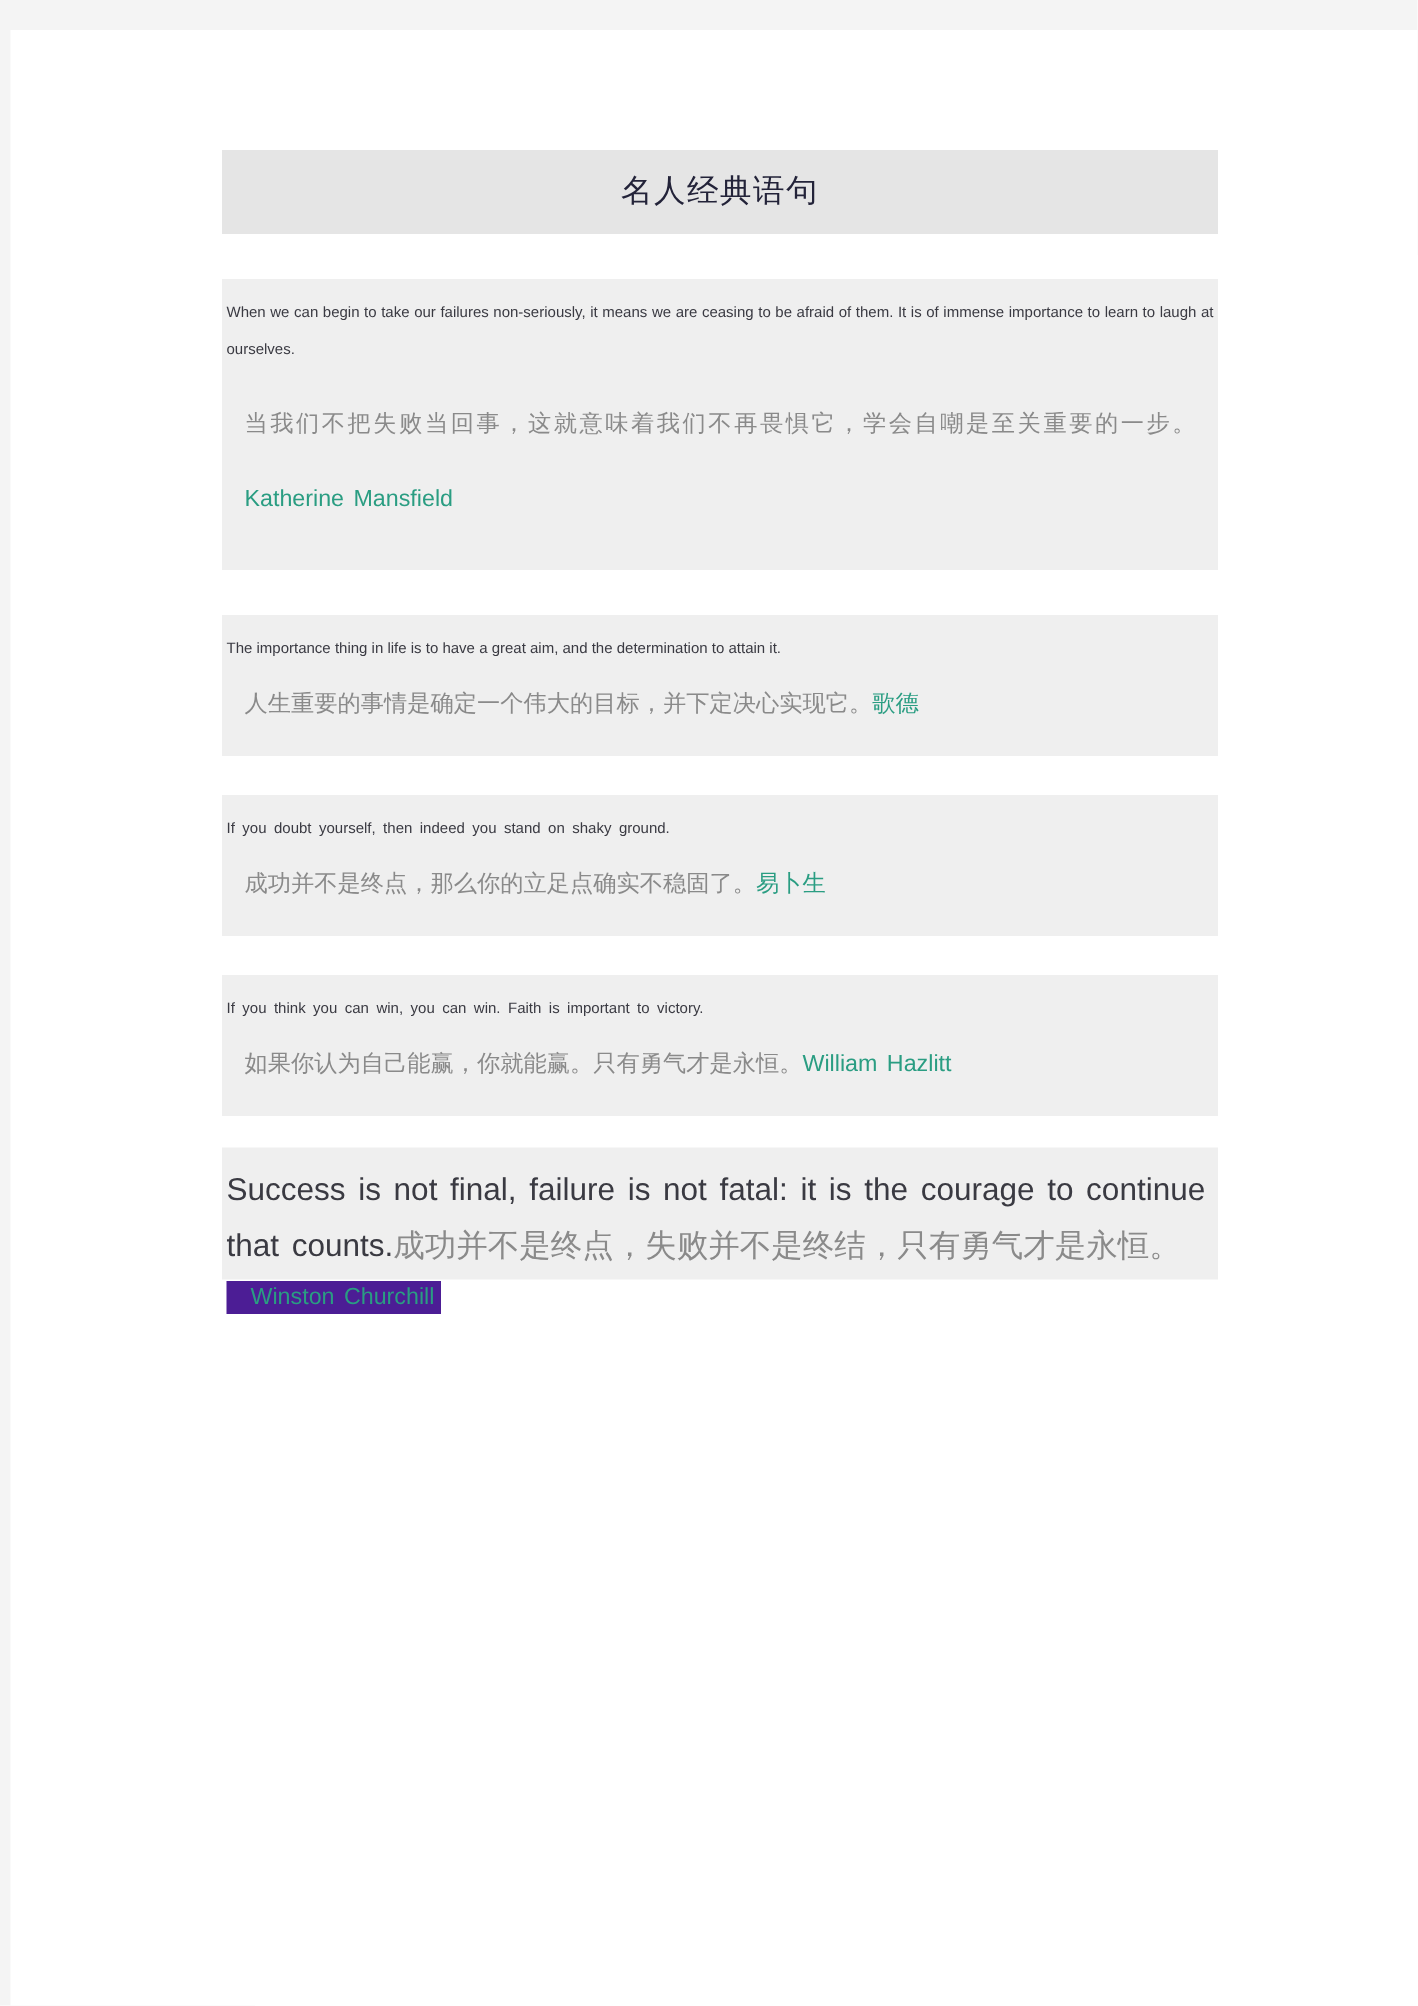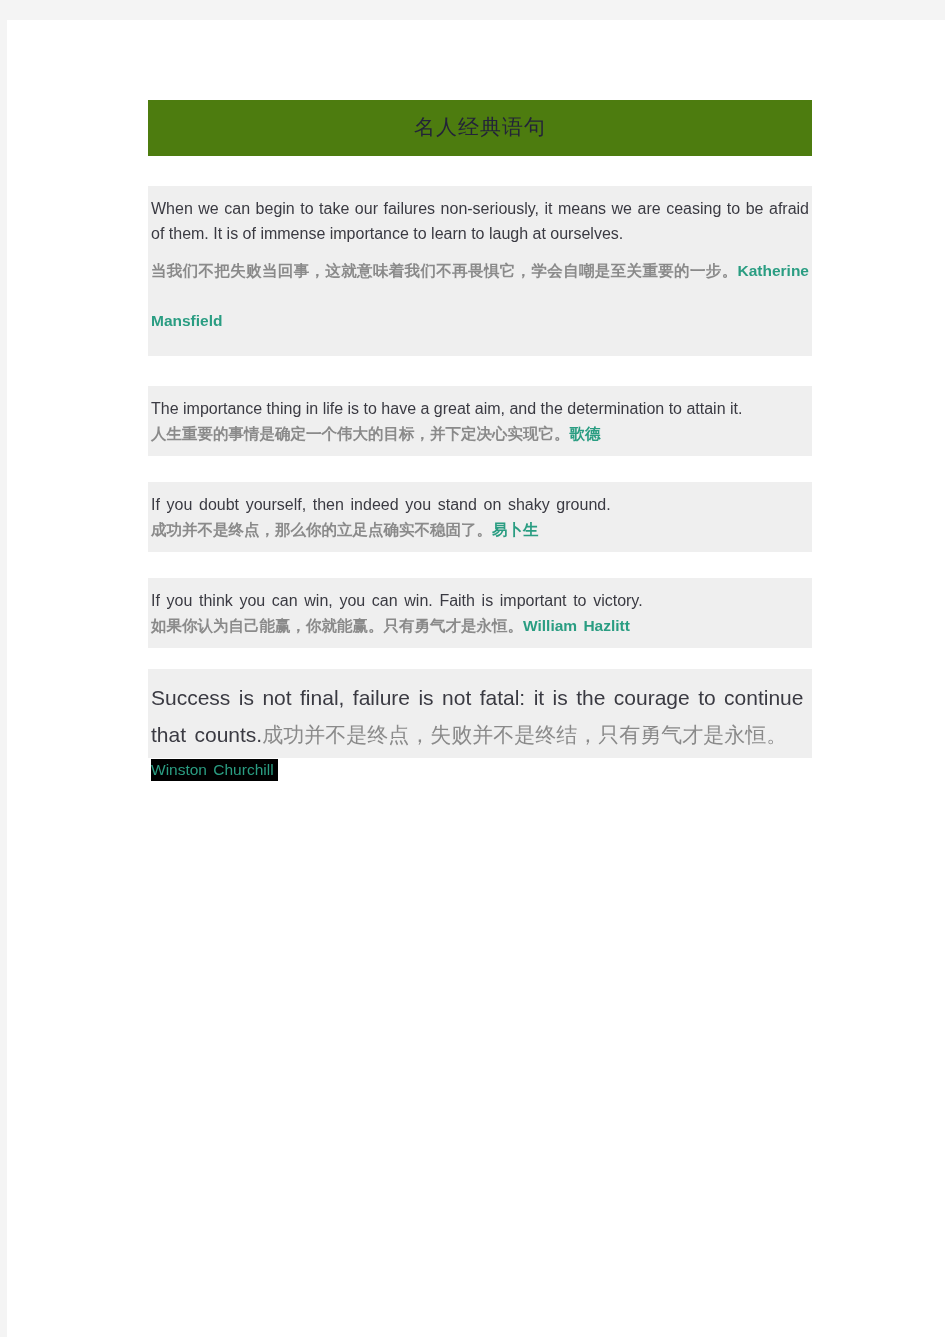--- a/index.html
+++ b/index.html
@@ -26,21 +26,21 @@
 
   .doc-body {
     position: absolute;
     left: 141px;        
     top: 80px;          
     width: 664px;
   }
 
   
   .doc-title {
-    background: #4d7c0f;
+    background: #e5e5e5;
     text-align: center;
     font-family: "Liberation Serif", "DejaVu Serif", serif;
     font-size: 21px;
     color: #232339;
     padding: 15px 0 16px 0;
     letter-spacing: 1px;
     line-height: 1.2;
   }
 
   
@@ -54,41 +54,40 @@
 
   .gap {
     height: 30px;
     background: #ffffff;
   }
   .gap.small { height: 26px; }
   .gap.tiny  { height: 21px; }
 
   .en-line {
     font-family: "Liberation Sans", sans-serif;
-    font-size: 16px;
+    font-size: 10px;
     color: #3a3a42;
     text-align: justify;
     text-justify: inter-word;
     line-height: 25px;
     margin: 0;
     padding: 0 3px 0 3px;
   }
   .en-line.nowrap-justify {
     text-align: left;
     word-spacing: 2.2px;
   }
 
   .cn-line {
     font-family: "Liberation Serif", "DejaVu Serif", serif;
     font-size: 15.5px;
     color: #8a8a8a;
-    margin: 0;
+    margin: 12px;
     padding: 0 3px 0 3px;
     line-height: 25px;
-    font-weight: bold;
   }
   .cn-line.loose {
     line-height: 50px;
     text-align: justify;
     text-justify: inter-ideograph;
   }
 
   .author {
     color: #2a9d82;
     font-family: "Liberation Sans", sans-serif;
@@ -113,26 +112,26 @@
     font-family: "Liberation Serif", "DejaVu Serif", serif;
     color: #8a8a8a;
     word-spacing: normal;
   }
   .author-line {
     margin: 0;
     padding: 0 3px 0 3px;
     line-height: 24px;
   }
   .author-line .author-chip {
-    background: #000000;
+    background: #4c1d95;
     color: #2a9d82;
     font-family: "Liberation Sans", sans-serif;
     font-size: 15.5px;
     word-spacing: 2px;
-    padding: 2px 4px 3px 0;
+    padding: 2px 4px 3px 16px;
   }
   .wrap-after-block5 { background: #ffffff; }
 </style>
 </head>
 <body>
 
 <div class="page-sheet">
   <div class="doc-body">
 
     <div class="doc-title">名人经典语句</div>

